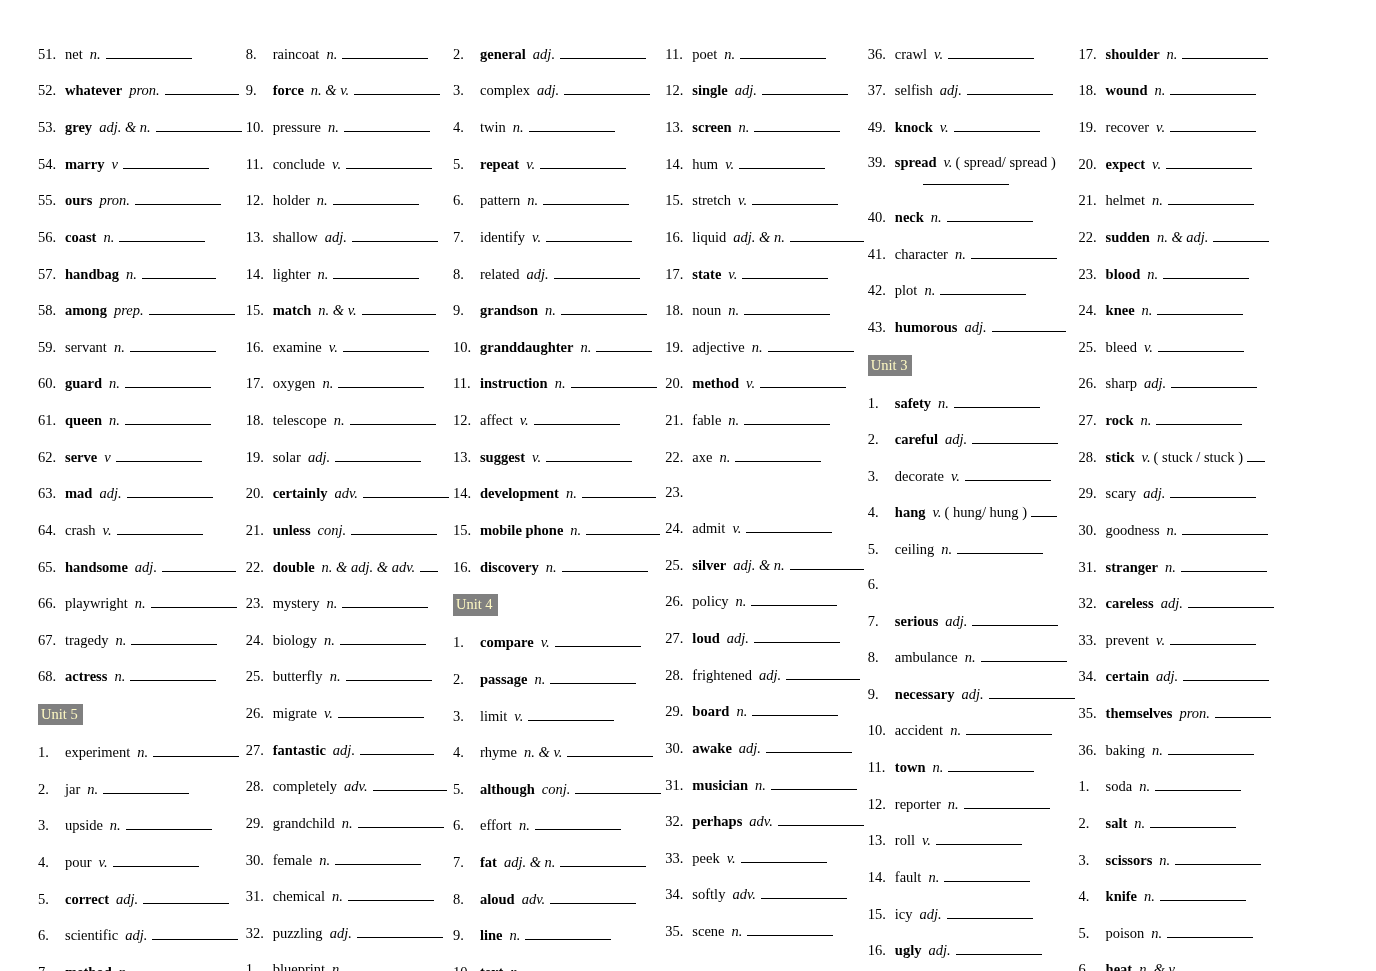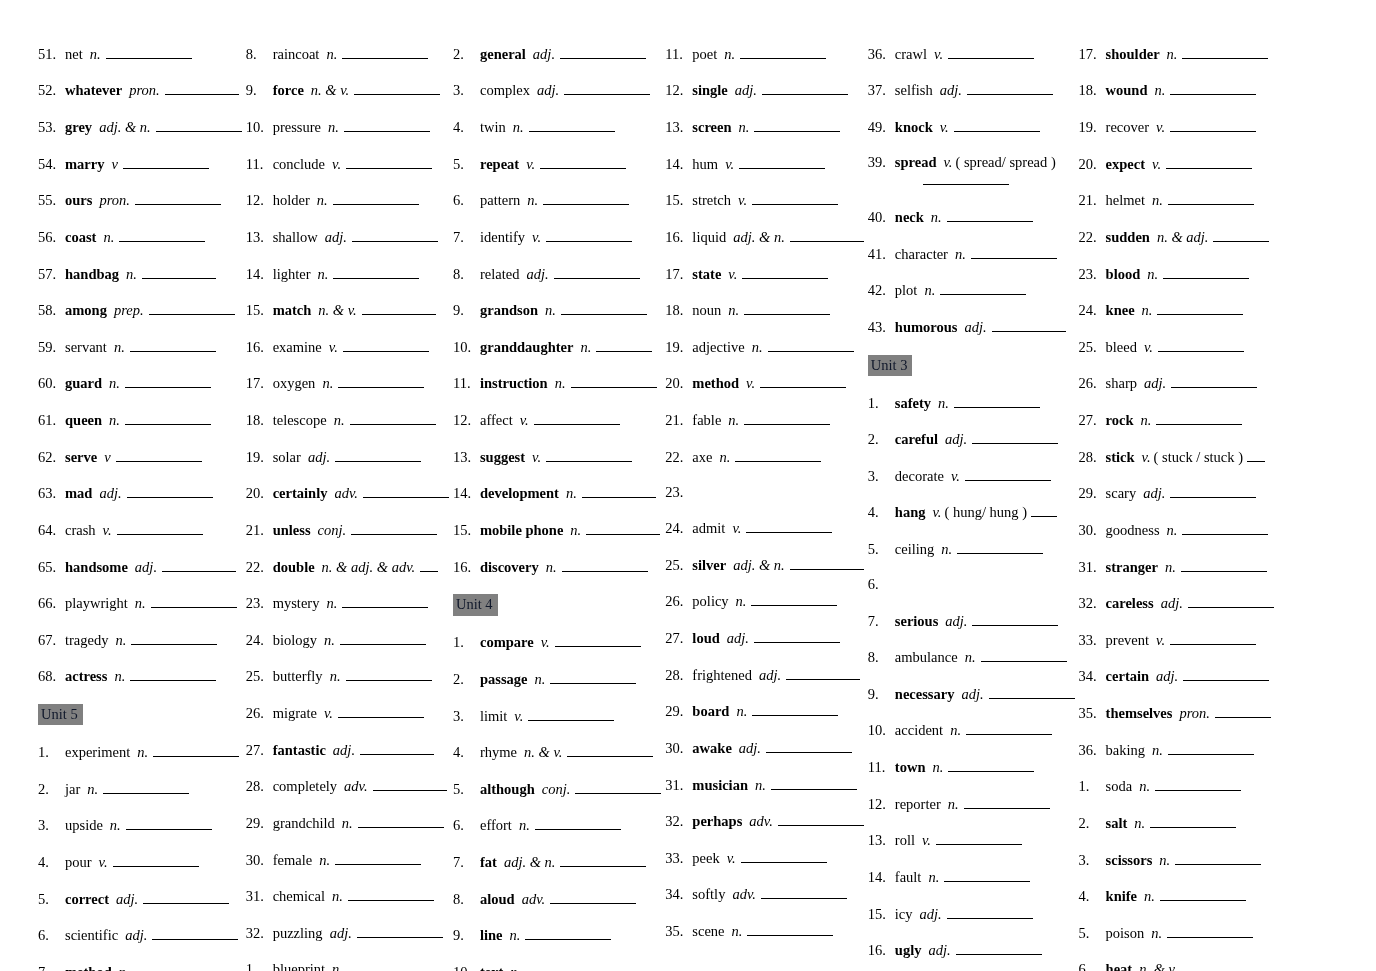--- a/index.html
+++ b/index.html
@@ -90,21 +90,21 @@
   .unit-header {
     display: block;
     margin-bottom: 17px;
     margin-top: 1px;
     font-size: 14.5px;
     line-height: 1.25;
   }
   .unit-chip {
     display: inline-block;
     background: #808080;
-    color: #0f172a;
+    color: #fef9c3;
     padding: 1px 5px 2px 3px;
   }
   .cont-line {
     display: block;
     padding-left: 26px;
     white-space: nowrap;
   }
 </style>
 </head>
 <body>

